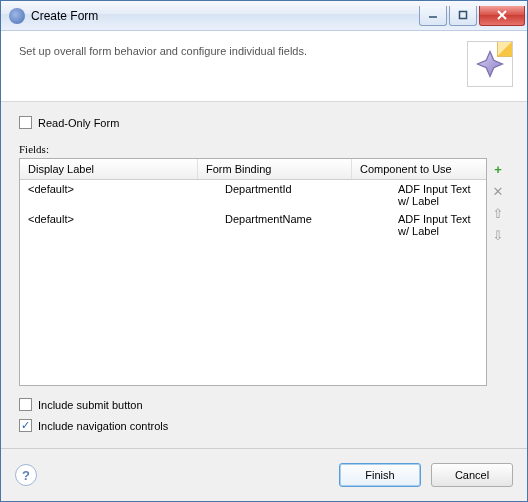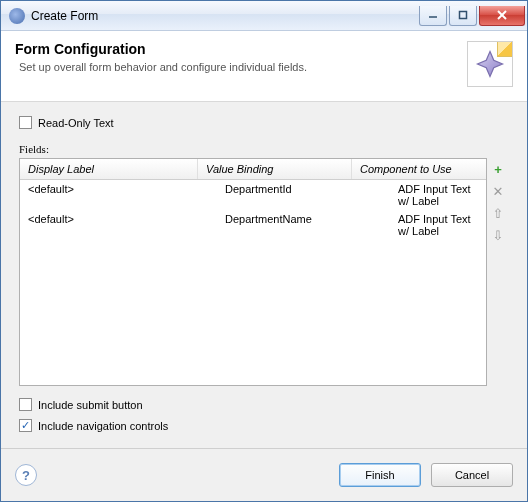--- a/index.html
+++ b/index.html
@@ -62,21 +62,21 @@
   .chk.checked::after {
     content:"✓"; font-size:11px; color:#2162b3; line-height:1;
   }
   .fields-label { margin-top:6px; margin-bottom:3px;font-family:Liberation Serif, serif; }
   .table-wrap { display:flex; flex:1; min-height:0; }
   .table {
     flex:1; border:1px solid #b0b0b0; background:#fff; overflow:hidden;
     display:flex; flex-direction:column;
   }
   .thead { display:flex; background:linear-gradient(#fff,#f0f0f0);
-           border-bottom:1px solid #cfcfcf; font-size:11px;font-style:italic; }
+           border-bottom:1px solid #cfcfcf; font-size:11px; }
   .th { padding:4px 8px; border-right:1px solid #e0e0e0; }
   .th:last-child { border-right:none; }
   .col1 { width:178px; }
   .col2 { width:154px; }
   .col3 { flex:1; }
   .tbody { flex:1; overflow:auto; }
   .tr { display:flex; font-size:11px;gap:19px; }
   .td { padding:3px 8px; }
   .sidebtns { width:22px; display:flex; flex-direction:column; align-items:center;
               padding-top:2px; gap:4px; }
@@ -128,50 +128,49 @@
         <svg width="12" height="12">
             <line x1="2" y1="2" x2="10" y2="10" stroke="#fff" stroke-width="2"></line>
             <line x1="10" y1="2" x2="2" y2="10" stroke="#fff" stroke-width="2"></line>
           </svg>
       </div>
     </div>
   </div>
 
   <div class="header">
     <div class="txt">
-      <h1>Form Configuration</h1>
       <p>Set up overall form behavior and configure individual fields.</p>
     </div>
     <div class="banner">
       <svg viewBox="0 0 24 24">
           <polygon points="12,2 15,9 22,12 15,15 12,22 9,15 2,12 9,9" fill="url(#g)" stroke="#7a6fae" stroke-width="1"></polygon>
         <defs>
             <linearGradient id="g" x1="0" y1="0" x2="1" y2="1">
           <stop offset="0" stop-color="#d6d0ef"></stop>
               <stop offset="1" stop-color="#8d80c9"></stop>
         </linearGradient>
           </defs>
       </svg>
     </div>
   </div>
 
   <div class="body">
 
     <div class="chk-row">
       <span class="chk"></span>
-      <span>Read-Only Text</span>
+      <span>Read-Only Form</span>
     </div>
 
     <div class="fields-label">Fields:</div>
 
     <div class="table-wrap">
       <div class="table">
         <div class="thead">
           <div class="th col1">Display Label</div>
-          <div class="th col2">Value Binding</div>
+          <div class="th col2">Form Binding</div>
           <div class="th col3">Component to Use</div>
         </div>
         <div class="tbody">
           <div class="tr">
             <div class="td col1">&lt;default&gt;</div>
             <div class="td col2">DepartmentId</div>
             <div class="td col3">ADF Input Text w/ Label</div>
           </div>
           <div class="tr">
             <div class="td col1">&lt;default&gt;</div>

